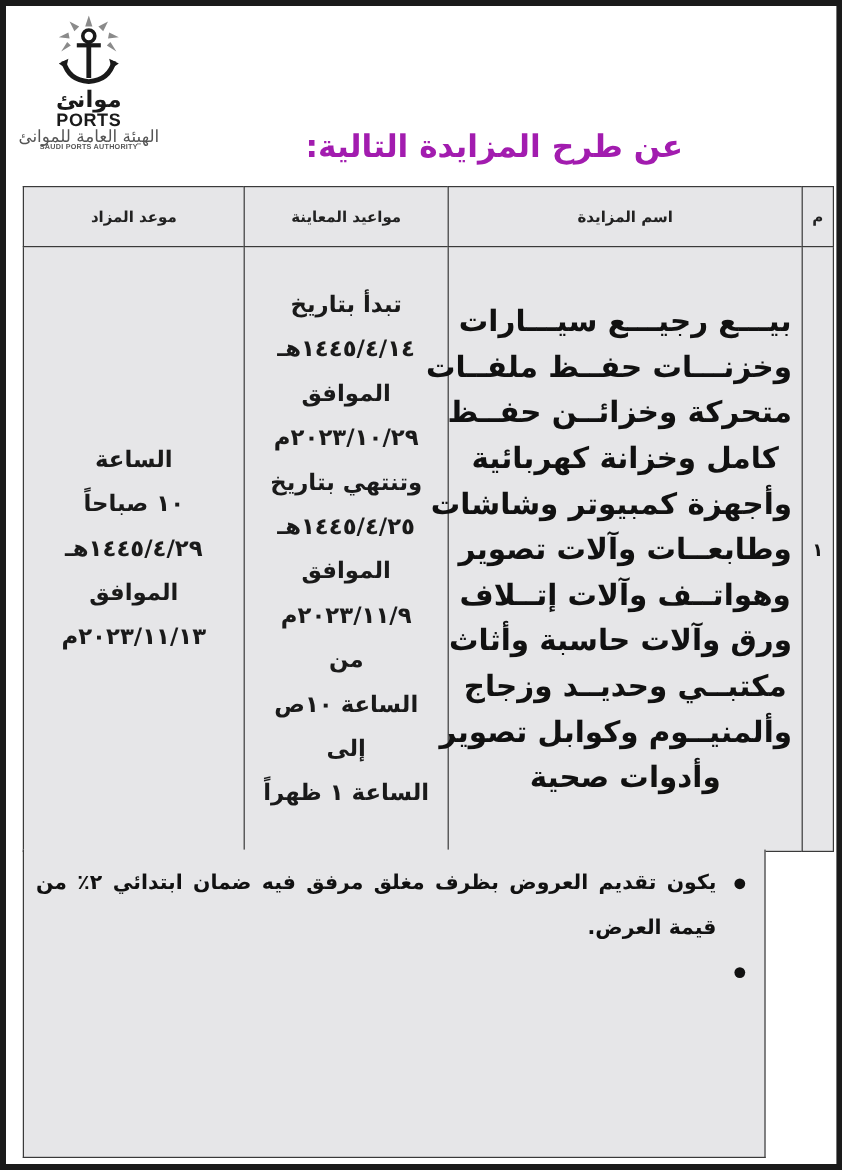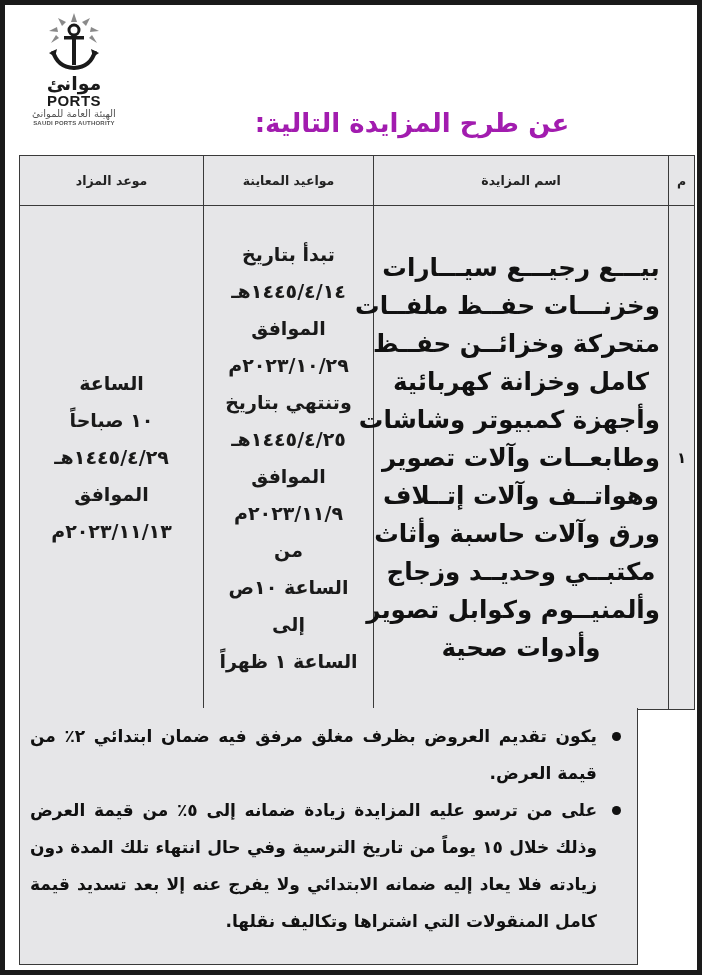--- a/index.html
+++ b/index.html
@@ -18,21 +18,21 @@
   }
   
   .header { position: absolute; left: 5px; top: 5px; width: 692px; height: 150px; }
   .logo {
     position: absolute; left: 4px; top: 3px; width: 120px; height: 138px;
     display: flex; flex-direction: column; align-items: center;
   }
   .logo svg { display: block; }
   .logo-ar { font-size: 19px; font-weight: bold; line-height: 20px; margin-top: 0px; color: #1a1a1a; }
   .logo-en { font-size: 15px; font-weight: bold; line-height: 16px; letter-spacing: 0.5px; color: #1a1a1a; direction: ltr; font-family: "Liberation Sans", sans-serif; }
-  .logo-ar-sub { font-size: 10px; line-height: 10px; color: #555; }
+  .logo-ar-sub { font-size: 14px; line-height: 10px; color: #555; }
   .logo-en-sub { font-size: 6px; line-height: 8px; font-weight: bold; color: #555; direction: ltr; letter-spacing: 0.2px; font-family: "Liberation Sans", sans-serif; }
   .title {
     position: absolute; right: 10px; top: 6px; width: 570px;
     text-align: center; font-size: 42px; font-weight: bold; line-height: 58px;
     color: #111;
   }
   .subtitle {
     position: absolute; right: 130px; top: 94px; width: 320px;
     text-align: center; font-size: 26px; font-weight: bold; line-height: 38px;
     color: #a21caf;
@@ -162,17 +162,16 @@
   </tbody>
     </table>
 
   <div class="notes">
     <div class="note">
       <span class="bullet"></span>
       <span>يكون تقديم العروض بظرف مغلق مرفق فيه ضمان ابتدائي ٢٪ من قيمة العرض.</span>
     </div>
     <div class="note">
       <span class="bullet"></span>
-      <span>على من ترسو عليه المزايدة زيادة ضمانه إلى ٥٪ من قيمة العرض وذلك خلال ١٥ يوماً من تاريخ الترسية وفي حال انتهاء تلك المدة دون زيادته فلا يعاد إليه ضمانه الابتدائي ولا يفرج عنه إلا بعد تسديد قيمة كامل المنقولات التي اشتراها وتكاليف نقلها.</span>
     </div>
   </div>
 
 </div>
 
 </body></html>

